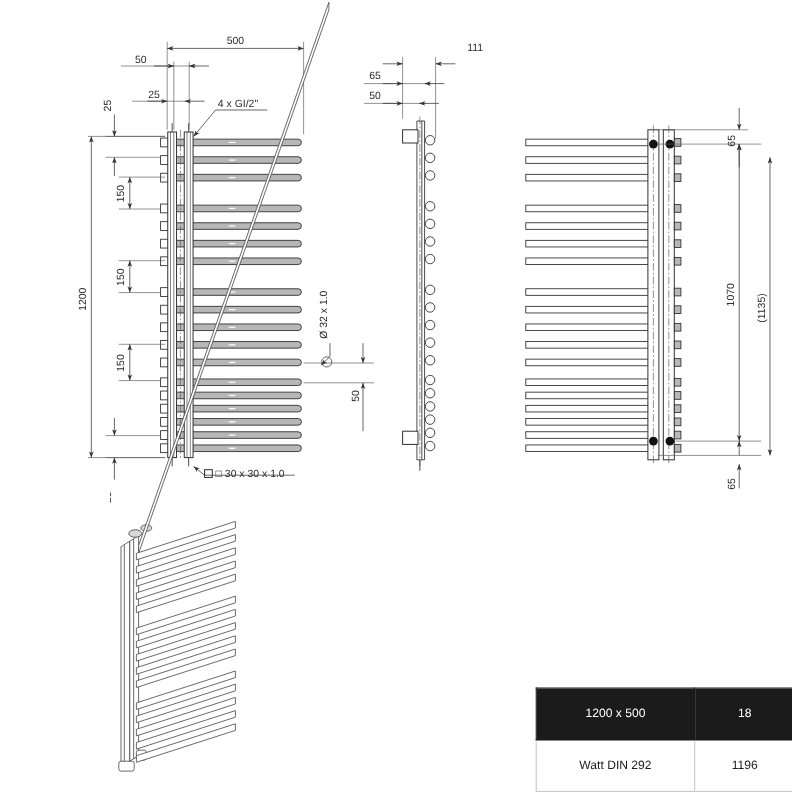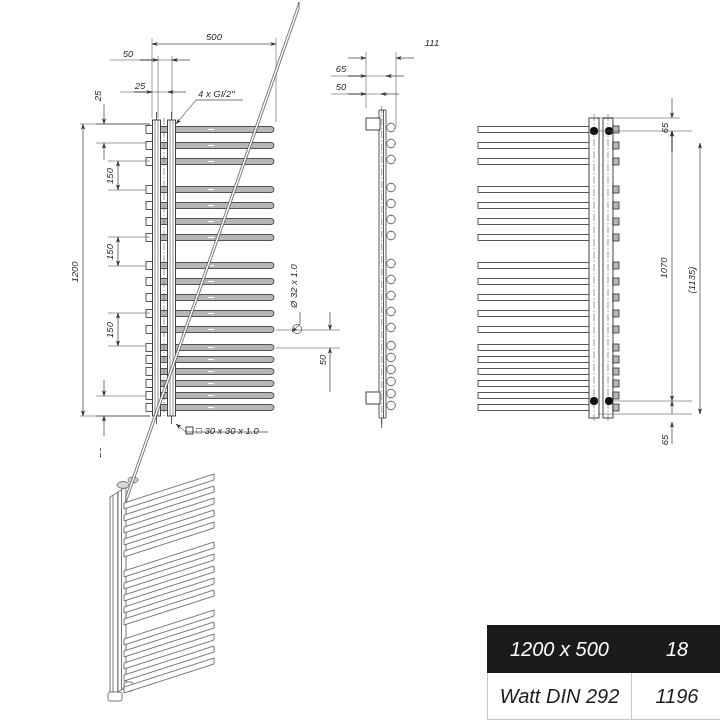--- a/index.html
+++ b/index.html
@@ -1,25 +1,25 @@
 <!DOCTYPE html>
 <html><head>
 <meta charset="utf-8">
 <style>
   html,body{margin:0;padding:0;background:#ffffff;}
   body{width:720px;height:720px;overflow:hidden;
        font-family:"Liberation Sans", sans-serif;}
-  #sheet{position:relative;width:720px;height:720px;background:#fff;font-style:italic;}
+  #sheet{position:relative;width:720px;height:720px;background:#fff;}
   svg.drw{position:absolute;left:0;top:0;width:720px;height:720px;}
 
   
   #spec-table{position:absolute;left:487px;top:625px;width:233px;height:95px;
               border-collapse:collapse;table-layout:fixed;}
   #spec-table td{border:1px solid #c9c9c9;text-align:center;vertical-align:middle;
-                 font-size:20px;color:#1b1b1b;padding:0;}
+                 font-size:11px;color:#1b1b1b;padding:0;}
   #spec-table tr.dark td{background:#1b1b1b;color:#ffffff;border:1px solid #1b1b1b;}
   #spec-table td.c1{width:143px;}
   #spec-table td.c2{width:90px;}
   #spec-table tr{height:47px;}
 </style>
 </head>
 <body>
 
 <div id="sheet">
 

